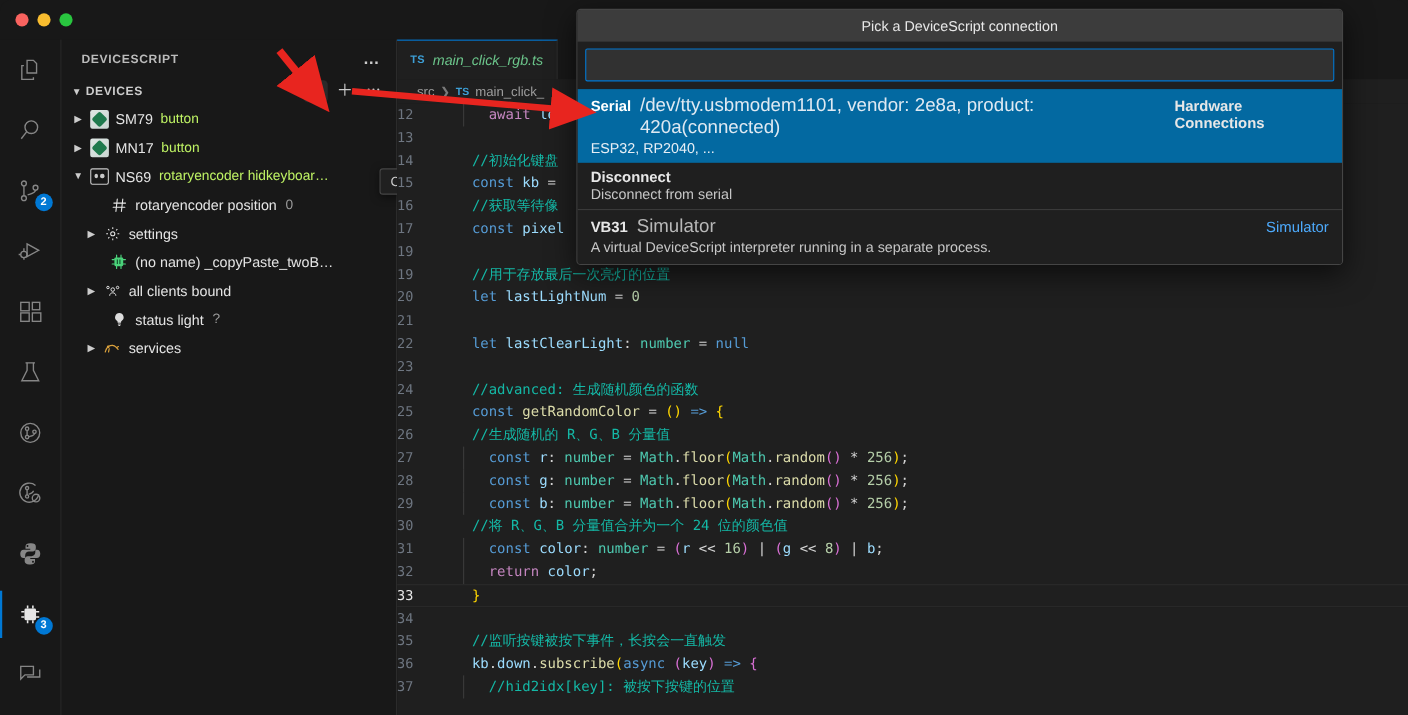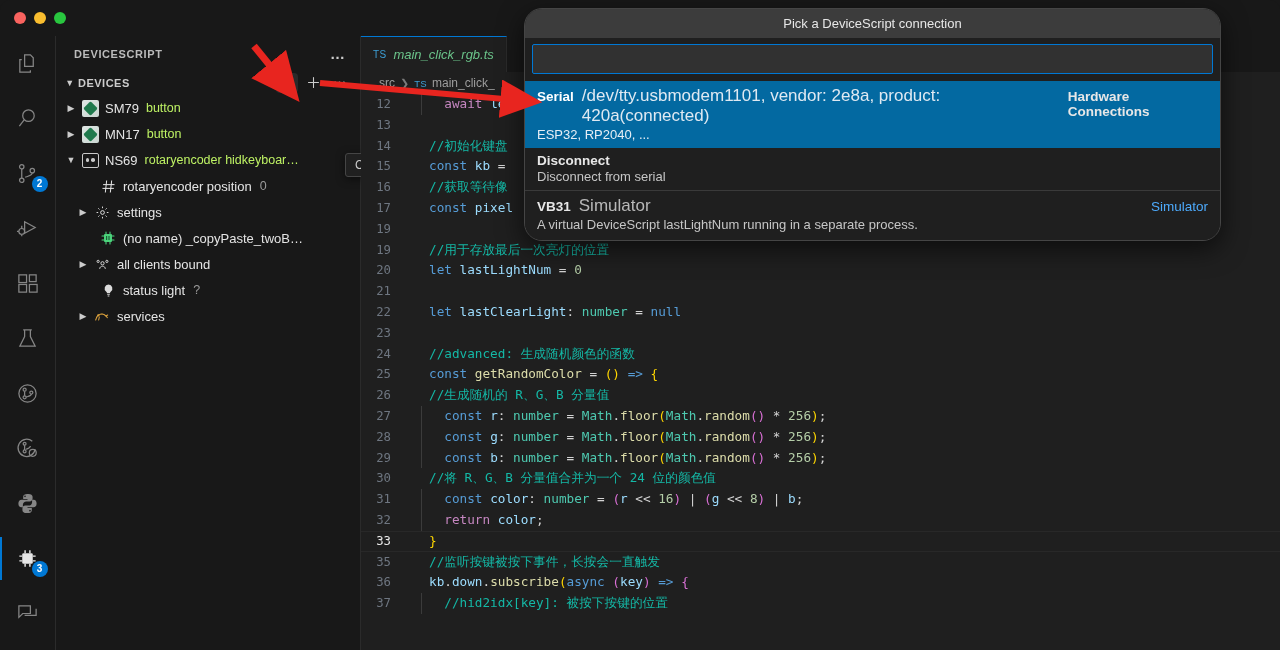--- a/index.html
+++ b/index.html
@@ -105,62 +105,62 @@
   }
 
   
   .editor { position: absolute; left: 361px; top: 36px; width: 919px; height: 614px; background: #1f1f1f; }
   .tabsrow { height: 36px; background: #181818; display: flex; align-items: stretch; }
   .tab {
     display: flex; align-items: center; gap: 7px; padding: 0 12px 0 12px;
     background: #1f1f1f; border-top: 1px solid #0078d4; border-right: 1px solid #2b2b2b;
     color: #bcd9c6; font-size: 13px; font-style: italic; cursor: pointer; position: relative;
   }
-  .ts-badge { color: #3d9fd6; font-size: 10px; font-weight: 400; font-style: normal; letter-spacing: .3px; }
+  .ts-badge { color: #3d9fd6; font-size: 10px; font-weight: 700; font-style: normal; letter-spacing: .3px; }
   .tab .name { color: #6bc48a; }
 
   .breadcrumbs {
     height: 22px; display: flex; align-items: center; gap: 5px;
     padding-left: 18px; color: #9d9d9d; font-size: 12px; background: #1f1f1f;
   }
   .breadcrumbs .sep { color: #7a7a7a; font-size: 11px; }
   .breadcrumbs .ts-badge { font-size: 9.5px; }
   .breadcrumbs .crumb-file { color: #9d9d9d; }
 
   .code {
     position: absolute; left: 0; top: 58px; width: 919px; height: 556px;
     overflow: hidden; background: #1f1f1f;
     font-family: "DejaVu Sans Mono", "Liberation Mono", monospace;
     font-size: 12.7px; line-height: 20.8px;
   }
   .cline { display: flex; height: 20.8px; white-space: pre; }
   .cline.active { background: #1f1f1f; box-shadow: inset 0 1px 0 #282828, inset 0 -1px 0 #282828; }
   .ln {
-    width: 46px; flex: 0 0 46px; text-align: right; padding-right: 16px;
+    width: 46px; flex: 0 0 46px; text-align: left; padding-right: 16px;
     color: #6e7681; font-size: 12.3px;
   }
   .cline.active .ln { color: #e8e8e8; font-weight: 400; }
   .ctext { padding-left: 22px; position: relative; }
   .indent-guide { position: absolute; left: 14px; top: 0; bottom: 0; width: 1px; background: #3b3b3b; }
 
   .c-kw   { color: #569cd6; }
   .c-ctl  { color: #c586c0; }
   .c-var  { color: #9cdcfe; }
   .c-fn   { color: #dcdcaa; }
   .c-typ  { color: #4ec9b0; }
   .c-num  { color: #b5cea8; }
   .c-cmt  { color: #14b8a6; }
   .c-pn1  { color: #ffd700; }
   .c-pn2  { color: #da70d6; }
   .c-plain{ color: #d4d4d4; }
 
   
   .quickpick {
     position: absolute; left: 524px; top: 8px; width: 697px;
-    background: #1f1f1f; border: 1px solid #454545; border-radius: 18px;
+    background: #1f1f1f; border: 1px solid #454545; border-radius: 4px;
     box-shadow: 0 8px 26px rgba(0,0,0,.6); overflow: hidden; z-index: 40;
   }
   .qp-title {
     height: 29px; background: #3c3c3c; color: #e7e7e7;
     display: flex; align-items: center; justify-content: center;
     font-size: 13px;
   }
   .qp-inputwrap { padding: 6px 7px 7px 7px; background: #1f1f1f; }
   .qp-input {
     width: 100%; height: 30px; background: #313131; border: 1px solid #0078d4;
@@ -495,20 +495,21 @@
         <div class="cline"><span class="ln">24</span><span class="ctext"><span class="c-cmt">//advanced: 生成随机颜色的函数</span></span></div>
         <div class="cline"><span class="ln">25</span><span class="ctext"><span class="c-kw">const</span><span class="c-plain"> </span><span class="c-fn">getRandomColor</span><span class="c-plain"> = </span><span class="c-pn1">(</span><span class="c-pn1">)</span><span class="c-plain"> </span><span class="c-kw">=&gt;</span><span class="c-plain"> </span><span class="c-pn1">{</span></span></div>
         <div class="cline"><span class="ln">26</span><span class="ctext"><span class="c-cmt">//生成随机的 R、G、B 分量值</span></span></div>
         <div class="cline"><span class="ln">27</span><span class="ctext"><span class="indent-guide"></span><span class="c-plain">  </span><span class="c-kw">const</span><span class="c-plain"> </span><span class="c-var">r</span><span class="c-plain">: </span><span class="c-typ">number</span><span class="c-plain"> = </span><span class="c-typ">Math</span><span class="c-plain">.</span><span class="c-fn">floor</span><span class="c-pn1">(</span><span class="c-typ">Math</span><span class="c-plain">.</span><span class="c-fn">random</span><span class="c-pn2">(</span><span class="c-pn2">)</span><span class="c-plain"> * </span><span class="c-num">256</span><span class="c-pn1">)</span><span class="c-plain">;</span></span></div>
         <div class="cline"><span class="ln">28</span><span class="ctext"><span class="indent-guide"></span><span class="c-plain">  </span><span class="c-kw">const</span><span class="c-plain"> </span><span class="c-var">g</span><span class="c-plain">: </span><span class="c-typ">number</span><span class="c-plain"> = </span><span class="c-typ">Math</span><span class="c-plain">.</span><span class="c-fn">floor</span><span class="c-pn1">(</span><span class="c-typ">Math</span><span class="c-plain">.</span><span class="c-fn">random</span><span class="c-pn2">(</span><span class="c-pn2">)</span><span class="c-plain"> * </span><span class="c-num">256</span><span class="c-pn1">)</span><span class="c-plain">;</span></span></div>
         <div class="cline"><span class="ln">29</span><span class="ctext"><span class="indent-guide"></span><span class="c-plain">  </span><span class="c-kw">const</span><span class="c-plain"> </span><span class="c-var">b</span><span class="c-plain">: </span><span class="c-typ">number</span><span class="c-plain"> = </span><span class="c-typ">Math</span><span class="c-plain">.</span><span class="c-fn">floor</span><span class="c-pn1">(</span><span class="c-typ">Math</span><span class="c-plain">.</span><span class="c-fn">random</span><span class="c-pn2">(</span><span class="c-pn2">)</span><span class="c-plain"> * </span><span class="c-num">256</span><span class="c-pn1">)</span><span class="c-plain">;</span></span></div>
         <div class="cline"><span class="ln">30</span><span class="ctext"><span class="c-cmt">//将 R、G、B 分量值合并为一个 24 位的颜色值</span></span></div>
         <div class="cline"><span class="ln">31</span><span class="ctext"><span class="indent-guide"></span><span class="c-plain">  </span><span class="c-kw">const</span><span class="c-plain"> </span><span class="c-var">color</span><span class="c-plain">: </span><span class="c-typ">number</span><span class="c-plain"> = </span><span class="c-pn2">(</span><span class="c-var">r</span><span class="c-plain"> &lt;&lt; </span><span class="c-num">16</span><span class="c-pn2">)</span><span class="c-plain"> | </span><span class="c-pn2">(</span><span class="c-var">g</span><span class="c-plain"> &lt;&lt; </span><span class="c-num">8</span><span class="c-pn2">)</span><span class="c-plain"> | </span><span class="c-var">b</span><span class="c-plain">;</span></span></div>
         <div class="cline"><span class="ln">32</span><span class="ctext"><span class="indent-guide"></span><span class="c-plain">  </span><span class="c-ctl">return</span><span class="c-plain"> </span><span class="c-var">color</span><span class="c-plain">;</span></span></div>
         <div class="cline active"><span class="ln">33</span><span class="ctext"><span class="c-pn1">}</span></span></div>
+        <div class="cline"><span class="ln">34</span><span class="ctext"></span></div>
         <div class="cline"><span class="ln">35</span><span class="ctext"><span class="c-cmt">//监听按键被按下事件，长按会一直触发</span></span></div>
         <div class="cline"><span class="ln">36</span><span class="ctext"><span class="c-var">kb</span><span class="c-plain">.</span><span class="c-var">down</span><span class="c-plain">.</span><span class="c-fn">subscribe</span><span class="c-pn1">(</span><span class="c-kw">async</span><span class="c-plain"> </span><span class="c-pn2">(</span><span class="c-var">key</span><span class="c-pn2">)</span><span class="c-plain"> </span><span class="c-kw">=&gt;</span><span class="c-plain"> </span><span class="c-pn2">{</span></span></div>
         <div class="cline"><span class="ln">37</span><span class="ctext"><span class="indent-guide"></span><span class="c-plain">  </span><span class="c-cmt">//hid2idx[key]: 被按下按键的位置</span></span></div>
       </div>
   </div>
 
   <div class="quickpick">
     <div class="qp-title">Pick a DeviceScript connection</div>
     <div class="qp-inputwrap">
       <input class="qp-input" autofocus="" value="" style="">
@@ -527,21 +528,21 @@
             <span class="qp-label">Disconnect</span>
           </div>
           <div class="qp-l2">Disconnect from serial</div>
         </div>
         <div class="qp-row sep">
           <div class="qp-l1">
             <span class="qp-label">VB31</span>
             <span class="qp-desc">Simulator</span>
             <span class="qp-right sim">Simulator</span>
           </div>
-          <div class="qp-l2">A virtual DeviceScript lastLightNum running in a separate process.</div>
+          <div class="qp-l2">A virtual DeviceScript interpreter running in a separate process.</div>
         </div>
       </div>
   </div>
 
   <svg class="annot">
     <defs>
       <marker id="ah" markerWidth="7" markerHeight="7" refX="4.6" refY="3.2" orient="auto">
         <path d="M0,0 L7,3.2 L0,6.4 Z" fill="#e8251f"></path>
       </marker>
     </defs>

